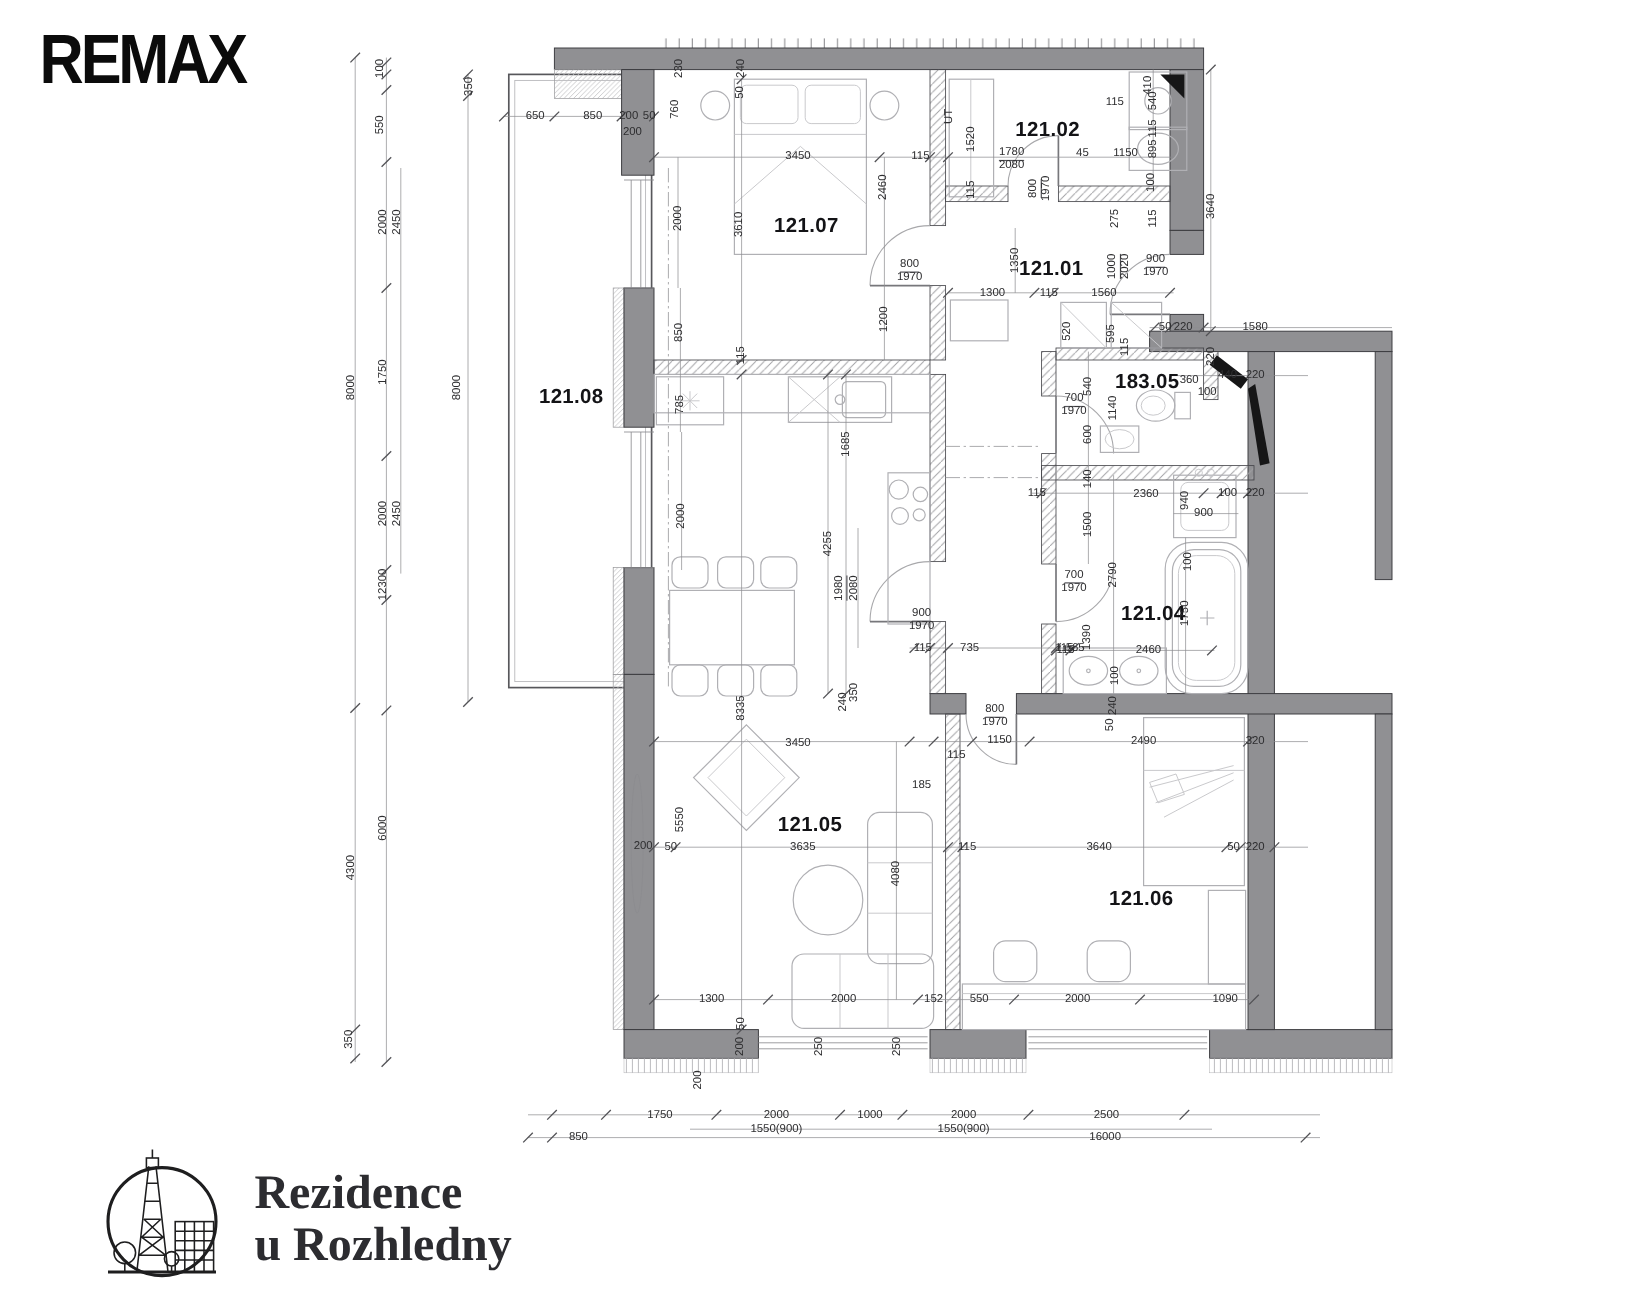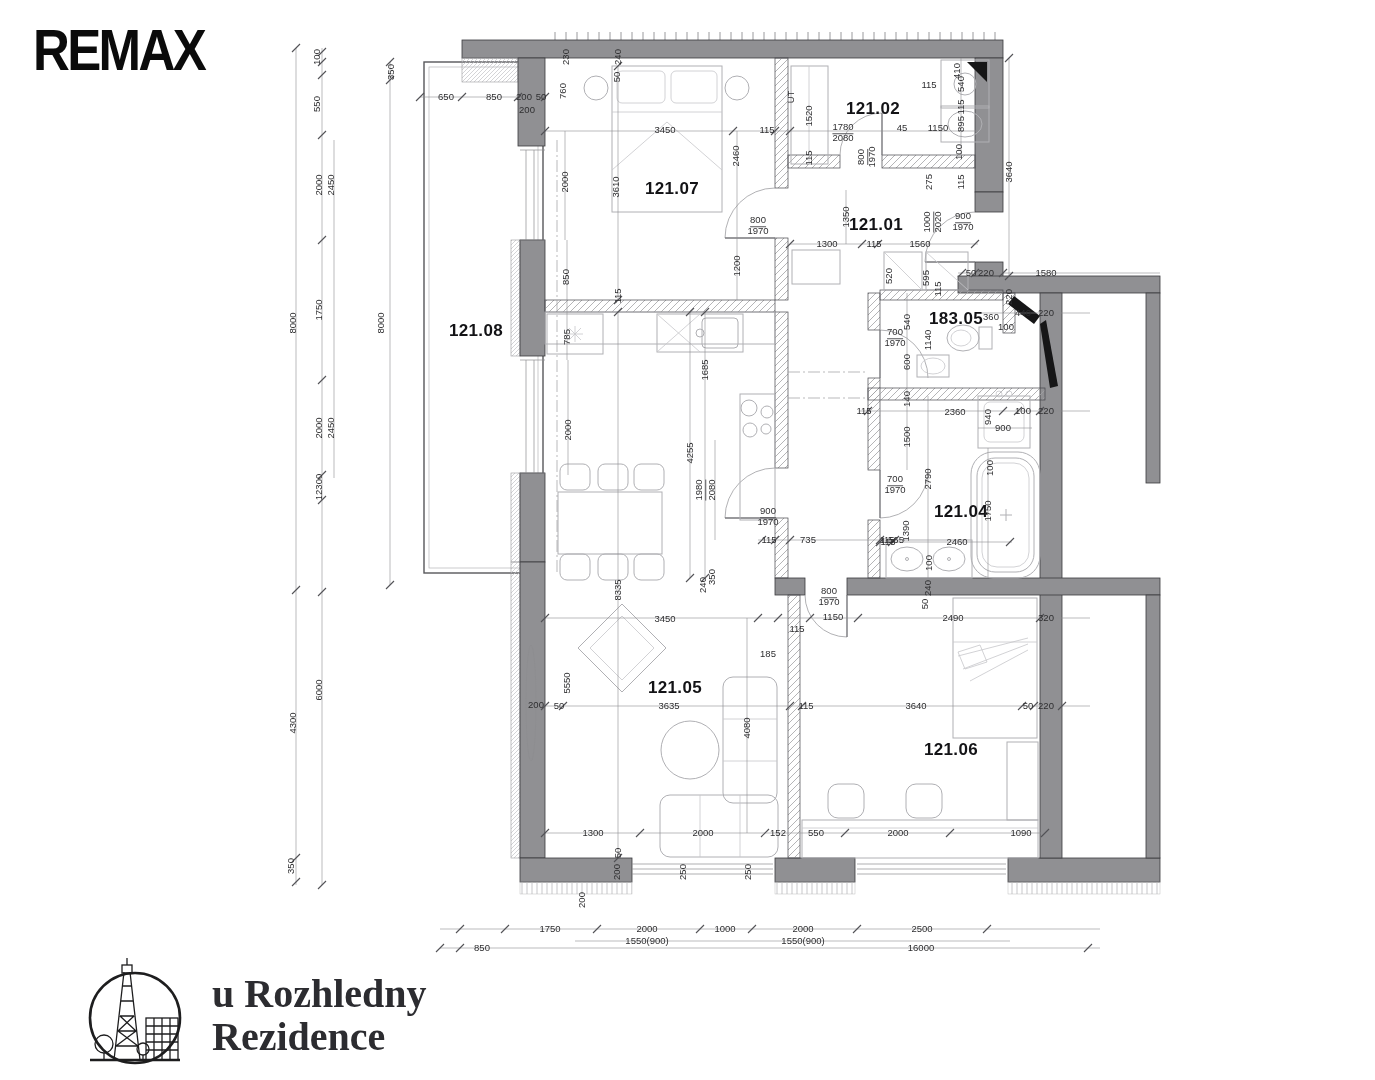--- a/index.html
+++ b/index.html
@@ -491,16 +491,16 @@
     <path class="embthin" d="M51,9 V2"></path>
     <rect class="embthin" x="70" y="62" width="32" height="42" fill="#fff"></rect>
     <path class="embthin" d="M78,62 V104 M86,62 V104 M94,62 V104
       M70,70 H102 M70,78 H102 M70,86 H102 M70,94 H102"></path>
     <circle class="embthin" cx="28" cy="88" r="9"></circle>
       <path class="embthin" d="M28,97 V104"></path>
     <circle class="embthin" cx="67" cy="93" r="6"></circle>
       <path class="embthin" d="M67,99 V104"></path>
   </svg>
   <div class="nm">
+    <div>Rezidence</div>
     <div>u Rozhledny</div>
-    <div>Rezidence</div>
   </div>
 </div>
 
 </body></html>

